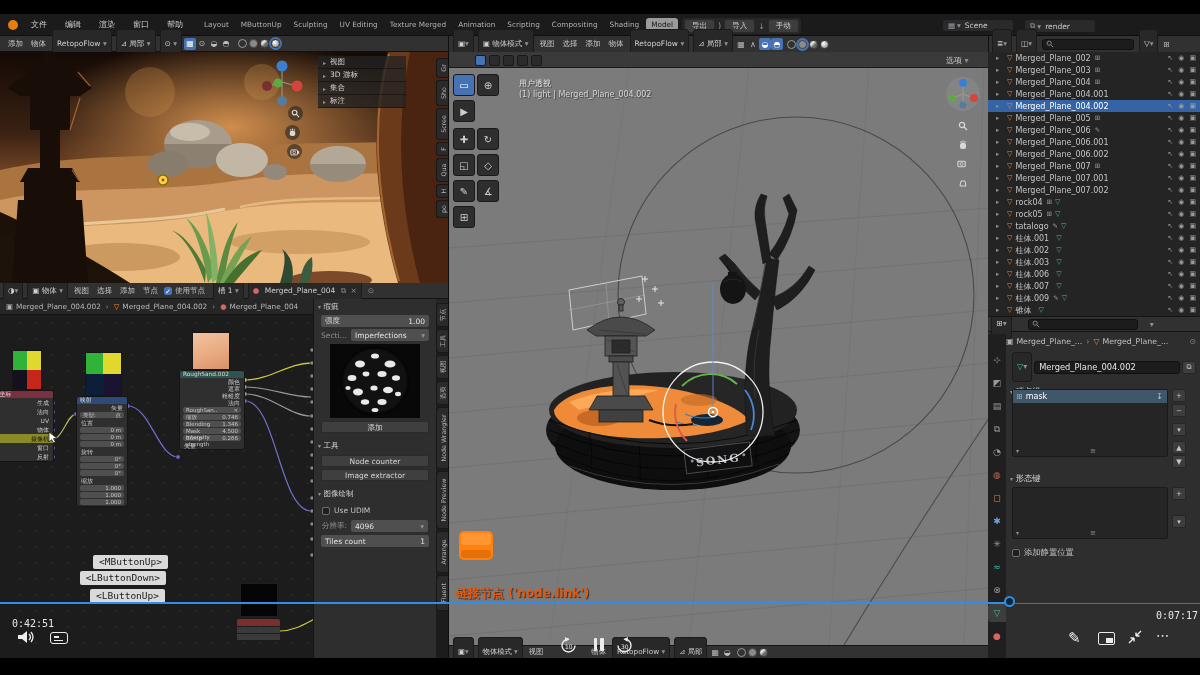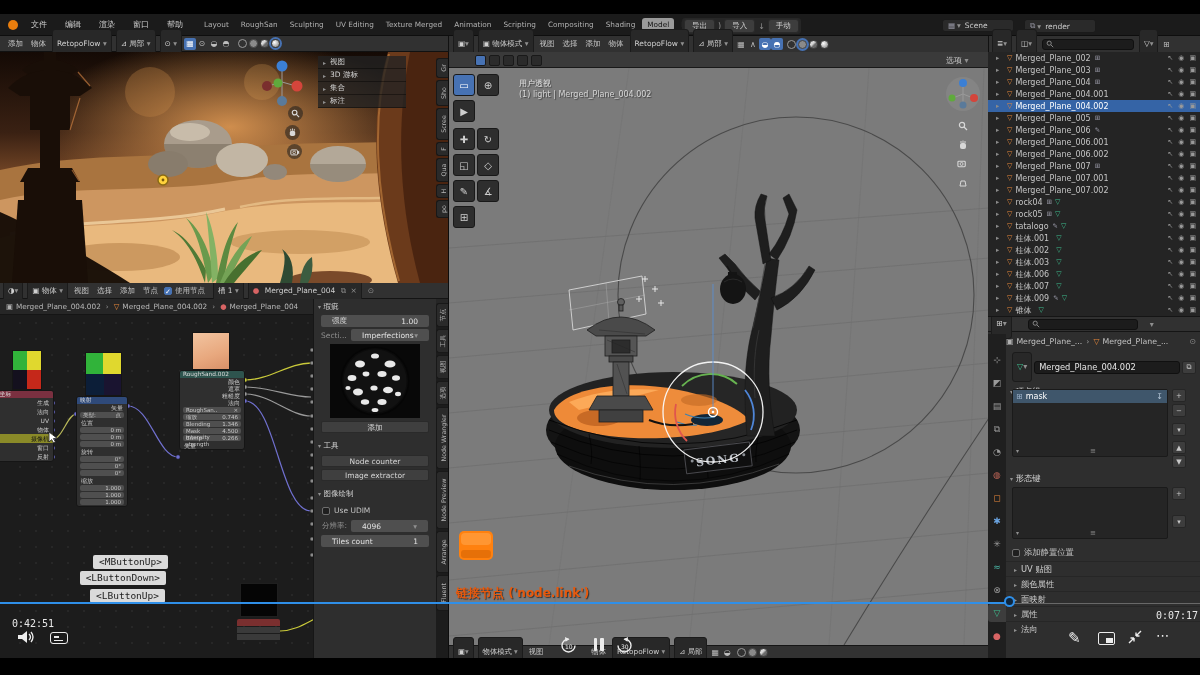--- a/index.html
+++ b/index.html
@@ -50,21 +50,21 @@
 #ne-canvas{left:12px;top:32px;width:422px;height:343px;background:#1c1c1c;background-image:radial-gradient(circle,#272727 1px,transparent 1px);background-size:16px 16px}
 .node{position:absolute;background:#2f2f2f;border:1px solid #151515;border-radius:3px;font-size:6px;color:#c8c8c8}
 .node-h{height:7px;line-height:7px;padding:0 3px;color:#ddd;border-radius:2px 2px 0 0;font-size:5.8px;overflow:hidden;white-space:nowrap}
 .nrow{height:7px;line-height:7px;padding:0 4px;white-space:nowrap;overflow:hidden}
 .nrow.r{text-align:right}
 .nval{background:#4f4f4f;border-radius:2px;margin:1px 3px;height:6px;line-height:6px;padding:0 3px;display:flex;justify-content:space-between;font-size:5.5px}
 .nrow.hl{background:#8a8a28;color:#111}
 .npr{position:absolute;border:1px solid #151515}
 #ne-side{left:313px;top:16px;width:123px;height:359px;background:#2e2e2e;border-left:1px solid #161616;font-size:7.5px}
 .sp-head{padding:3px 4px 2px 4px;color:#d8d8d8}
-.sp-slider{background:#4f4f4f;border-radius:2px;height:12px;margin:1px 7px;display:flex;justify-content:space-between;align-items:center;padding:0 11px;color:#e2e2e2}
+.sp-slider{background:#4f4f4f;border-radius:2px;height:12px;margin:1px 7px;display:flex;justify-content:space-between;align-items:center;padding:0 4px;color:#e2e2e2}
 .sp-btn{background:#3f3f3f;border:1px solid #2a2a2a;border-radius:2px;height:12px;margin:2px 7px;text-align:center;line-height:11px;color:#d5d5d5}
 .ne-tab,.lv-tab{position:absolute;left:436px;width:12px;background:#2a2a2a;border:1px solid #181818;border-right:none;border-radius:3px 0 0 3px;color:#b5b5b5}
 .vtxt{position:absolute;left:50%;top:50%;transform:translate(-50%,-50%) rotate(-90deg);font-size:6.3px;white-space:nowrap}
 .keybox{position:absolute;background:rgba(232,232,232,.93);color:#1c1c1c;font-family:"DejaVu Sans Mono",monospace;font-size:9.5px;padding:0 6px;border-radius:2px;line-height:14px}
 
 .lv-panel{height:13px;background:rgba(34,34,34,.78);border-bottom:1px solid rgba(0,0,0,.4);display:flex;align-items:center;padding:0 5px;color:#d5d5d5;font-size:7.5px}
 .roundbtn{position:absolute;width:15px;height:15px;border-radius:50%;background:rgba(30,30,30,.55);display:flex;align-items:center;justify-content:center}
 
 #c-toolset{left:0;top:0;width:540px;height:16px;background:#3a3a3a;border-bottom:1px solid #191919}
 .selmode{position:absolute;top:3px;width:11px;height:11px;background:#2b2b2b;border:1px solid #191919;border-radius:2px}
@@ -97,21 +97,21 @@
 
   <div class="abs row" id="menubar">
     <span style="width:10px;height:10px;border-radius:50%;background:#e87d0d;margin:0 4px 0 8px"></span>
     <span class="menu-item">文件</span>
       <span class="menu-item">编辑</span>
       <span class="menu-item">渲染</span>
       <span class="menu-item">窗口</span>
       <span class="menu-item">帮助</span>
     <span style="width:6px"></span>
     <span class="ws-tab">Layout</span>
-      <span class="ws-tab">RoughSan</span>
+      <span class="ws-tab">MButtonUp</span>
       <span class="ws-tab">Sculpting</span>
       <span class="ws-tab">UV Editing</span>
       <span class="ws-tab">Texture Merged</span>
       <span class="ws-tab">Animation</span>
       <span class="ws-tab">Scripting</span>
       <span class="ws-tab">Compositing</span>
       <span class="ws-tab">Shading</span>
       <span class="ws-tab act">Model</span>
       <span class="ws-tab">Rendering</span>
     <span class="ws-tab">+</span>
@@ -1087,42 +1087,20 @@
         <span class="abs dim" style="left:3px;bottom:2px;font-size:6px">▾</span>
         <span class="abs dim" style="left:50%;bottom:1px;font-size:7px">≡</span>
       </div>
       <span class="sqbtn" style="left:166px;top:138px">+</span>
       <span class="sqbtn" style="left:166px;top:166px">▾</span>
 
       <div class="abs row" style="left:6px;top:198px">
         <span class="cb"></span>
         <span style="margin-left:4px;font-size:8.3px">添加静置位置</span>
       </div>
-      <div class="abs" style="left:0;top:212px;width:194px">
-        <div class="pr-collapsed">
-            <span class="dim" style="margin-right:4px;font-size:6px">▸</span>
-            <span>UV 贴图</span>
-          </div>
-          <div class="pr-collapsed">
-            <span class="dim" style="margin-right:4px;font-size:6px">▸</span>
-            <span>颜色属性</span>
-          </div>
-          <div class="pr-collapsed">
-            <span class="dim" style="margin-right:4px;font-size:6px">▸</span>
-            <span>面映射</span>
-          </div>
-          <div class="pr-collapsed">
-            <span class="dim" style="margin-right:4px;font-size:6px">▸</span>
-            <span>属性</span>
-          </div>
-          <div class="pr-collapsed">
-            <span class="dim" style="margin-right:4px;font-size:6px">▸</span>
-            <span>法向</span>
-          </div>
-      </div>
     </div>
   </div>
 
   <div class="abs" id="bottomblack"></div>
 
   <div class="abs" id="caption">链接节点 ('node.link')</div>
   <div class="abs" id="prog-done"></div>
   <div class="abs" id="prog-rest"></div>
   <div class="abs" id="prog-handle"></div>
   <span class="ptime" style="left:12px;top:618px">0:42:51</span>

